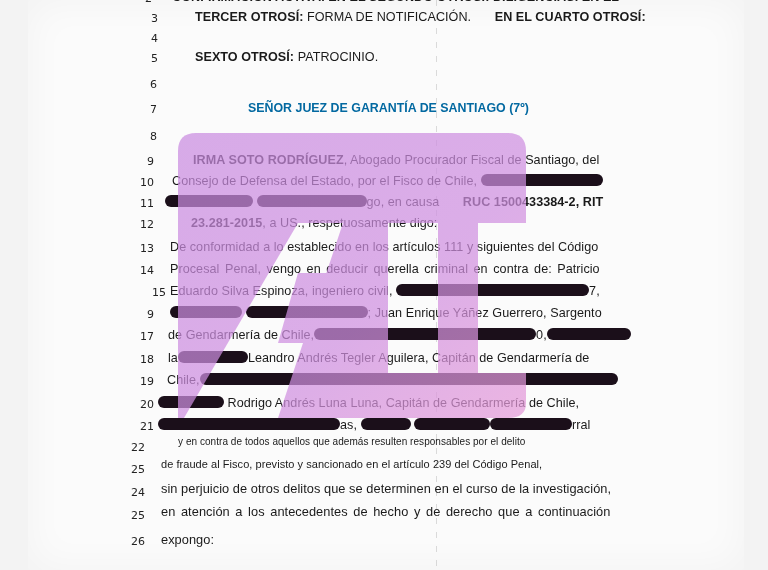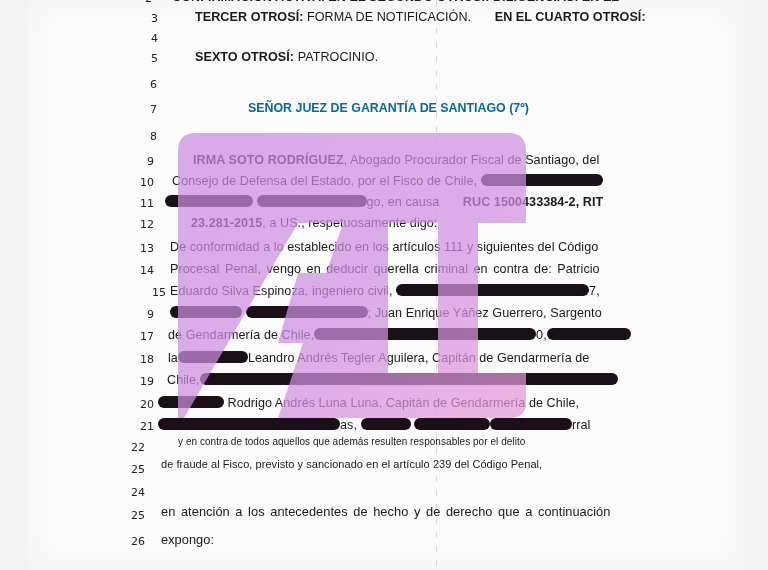--- a/index.html
+++ b/index.html
@@ -128,20 +128,21 @@
   <div class="ln" style="top:436px">
     <span class="num" style="left:115px;top:5px">22</span>
     <span class="txt" style="left:178px;top:0;font-size:10px">y en contra de todos aquellos que además resulten responsables por el delito</span>
   </div>
   <div class="ln" style="top:458px">
     <span class="num" style="left:115px;top:5px">25</span>
     <span class="txt" style="left:161px;top:0;font-size:11px">de fraude al Fisco, previsto y sancionado en el artículo 239 del Código Penal,</span>
   </div>
   <div class="ln" style="top:481px">
     <span class="num" style="left:115px;top:5px">24</span>
+    <span class="txt" style="left:161px;top:0;font-size:12.8px">sin perjuicio de otros delitos que se determinen en el curso de la investigación,</span>
   </div>
   <div class="ln" style="top:504px">
     <span class="num" style="left:115px;top:5px">25</span>
     <span class="txt" style="left:161px;top:0;font-size:12.8px;word-spacing:2px">en atención a los antecedentes de hecho y de derecho que a continuación</span>
   </div>
   <div class="ln" style="top:532px">
     <span class="num" style="left:115px;top:3px">26</span>
     <span class="txt" style="left:161px;top:0;font-size:12.8px">expongo:</span>
   </div>
 </div>

